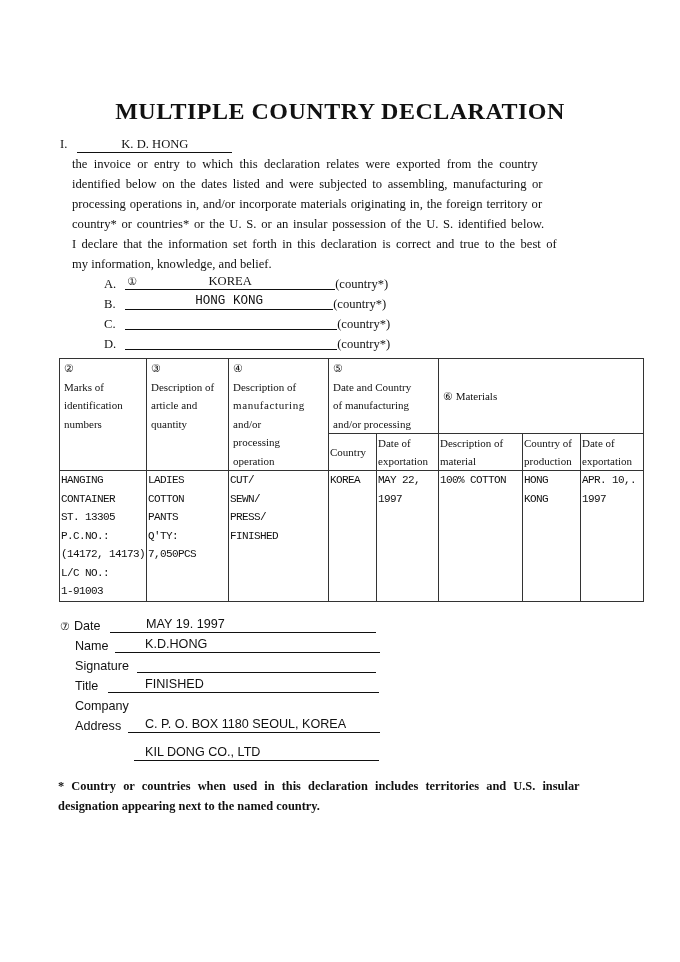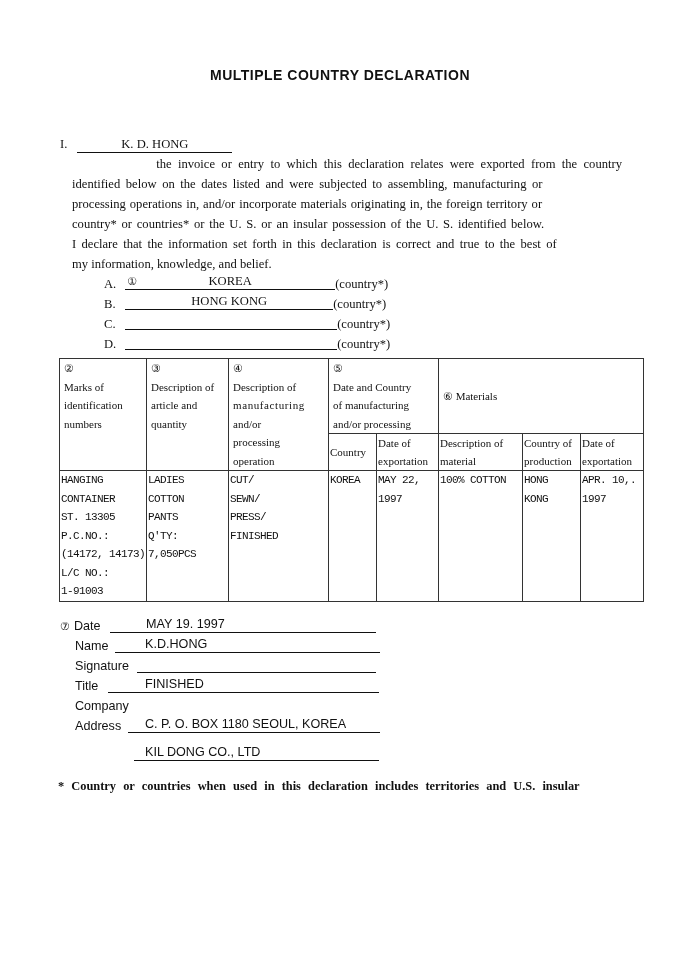--- a/index.html
+++ b/index.html
@@ -1,19 +1,19 @@
 <!DOCTYPE html>
 <html><head>
 <meta charset="utf-8">
 <style>
   html, body { margin: 0; padding: 0; background: #ffffff; }
   body { width: 680px; height: 962px; position: relative; overflow: hidden; color: #111; }
   #title {
-    position: absolute; top: 67px; left: 0; width: 680px; text-align: center;
-    font-family: Liberation Sans, sans-serif; font-weight: bold; font-size: 14px; letter-spacing: 0.5px;
+    position: absolute; top: 98px; left: 0; width: 680px; text-align: center;
+    font-family: Liberation Serif, serif; font-weight: bold; font-size: 24px; letter-spacing: 0.5px;
   }
   .para {
     position: absolute; font-family: "Liberation Serif", serif; font-size: 12.6px; line-height: 20px;
   }
   .pline { position: absolute; white-space: nowrap; display: flex; justify-content: space-between; }
   .u { display: inline-block; border-bottom: 1px solid #111; text-align: center; height: 15px; line-height: 15px; }
   .country-row { position: absolute; left: 104px; font-family: "Liberation Serif", serif; font-size: 12.6px; white-space: nowrap; height: 20px; line-height: 20px; }
   .country-row .letter { display: inline-block; width: 18px; }
   .country-row .blank { display: inline-block; width: 210px; border-bottom: 1px solid #111; height: 15px; line-height: 15px; position: relative; vertical-align: top; }
   .country-row .blank .val { position: absolute; left: 0; right: 0; text-align: center; }
@@ -39,21 +39,21 @@
 
 <div id="title">MULTIPLE COUNTRY DECLARATION</div>
 
 <div class="para">
   <div class="pline" style="top:134px; left:60px; width:562px;">
     <span style="display:flex; align-items:baseline;">
       <span style="margin-right:10px;">I.</span>
       <span class="u" style="width:155px;">K. D. HONG</span>
     </span>
   </div>
-  <div class="pline" style="top:154px; left:72px; width:550px;justify-content:flex-end;">
+  <div class="pline" style="top:154px; left:72px; width:550px;">
       <span style="word-spacing:3.2px;">the invoice or entry to which this declaration relates were exported from the country</span>
     </div>
   <div class="pline" style="top:174px; left:72px; width:550px;">
       <span style="word-spacing:2.4px;">identified below on the dates listed and were subjected to assembling, manufacturing or</span>
     </div>
   <div class="pline" style="top:194px; left:72px; width:550px;">
       <span style="word-spacing:0.8px;">processing operations in, and/or incorporate materials originating in, the foreign territory or</span>
     </div>
   <div class="pline" style="top:214px; left:72px; width:550px;">
       <span style="word-spacing:1.6px;">country* or countries* or the U. S. or an insular possession of the U. S. identified below.</span>
@@ -68,21 +68,21 @@
 
 <div class="country-row" style="top:274px;">
   <span class="letter">A.</span>
   <span class="blank">
     <span class="circ">①</span>
     <span class="val">KOREA</span>
   </span><span>(country*)</span>
 </div>
 <div class="country-row" style="top:294px;">
   <span class="letter">B.</span>
-  <span class="blank" style="width:208px;">
+  <span class="blank" style="width:208px;font-family:Liberation Mono, monospace;">
     <span class="val">HONG KONG</span>
   </span><span>(country*)</span>
 </div>
 <div class="country-row" style="top:314px;">
   <span class="letter">C.</span>
   <span class="blank" style="width:212px;">
     <span class="val"></span>
   </span><span>(country*)</span>
 </div>
 <div class="country-row" style="top:334px;">
@@ -231,13 +231,14 @@
   <span class="lab">Address</span>
   <span class="line" style="left:53px; width:252px;">
       <span style="left:17px;">C. P. O. BOX 1180 SEOUL, KOREA</span>
     </span>
 </div>
 
 <div id="note">
   <div class="jl">
       <span style="word-spacing:4px;">* Country or countries when used in this declaration includes territories and U.S. insular</span>
     </div>
+  <div>designation appearing next to the named country.</div>
 </div>
 
 </body></html>

